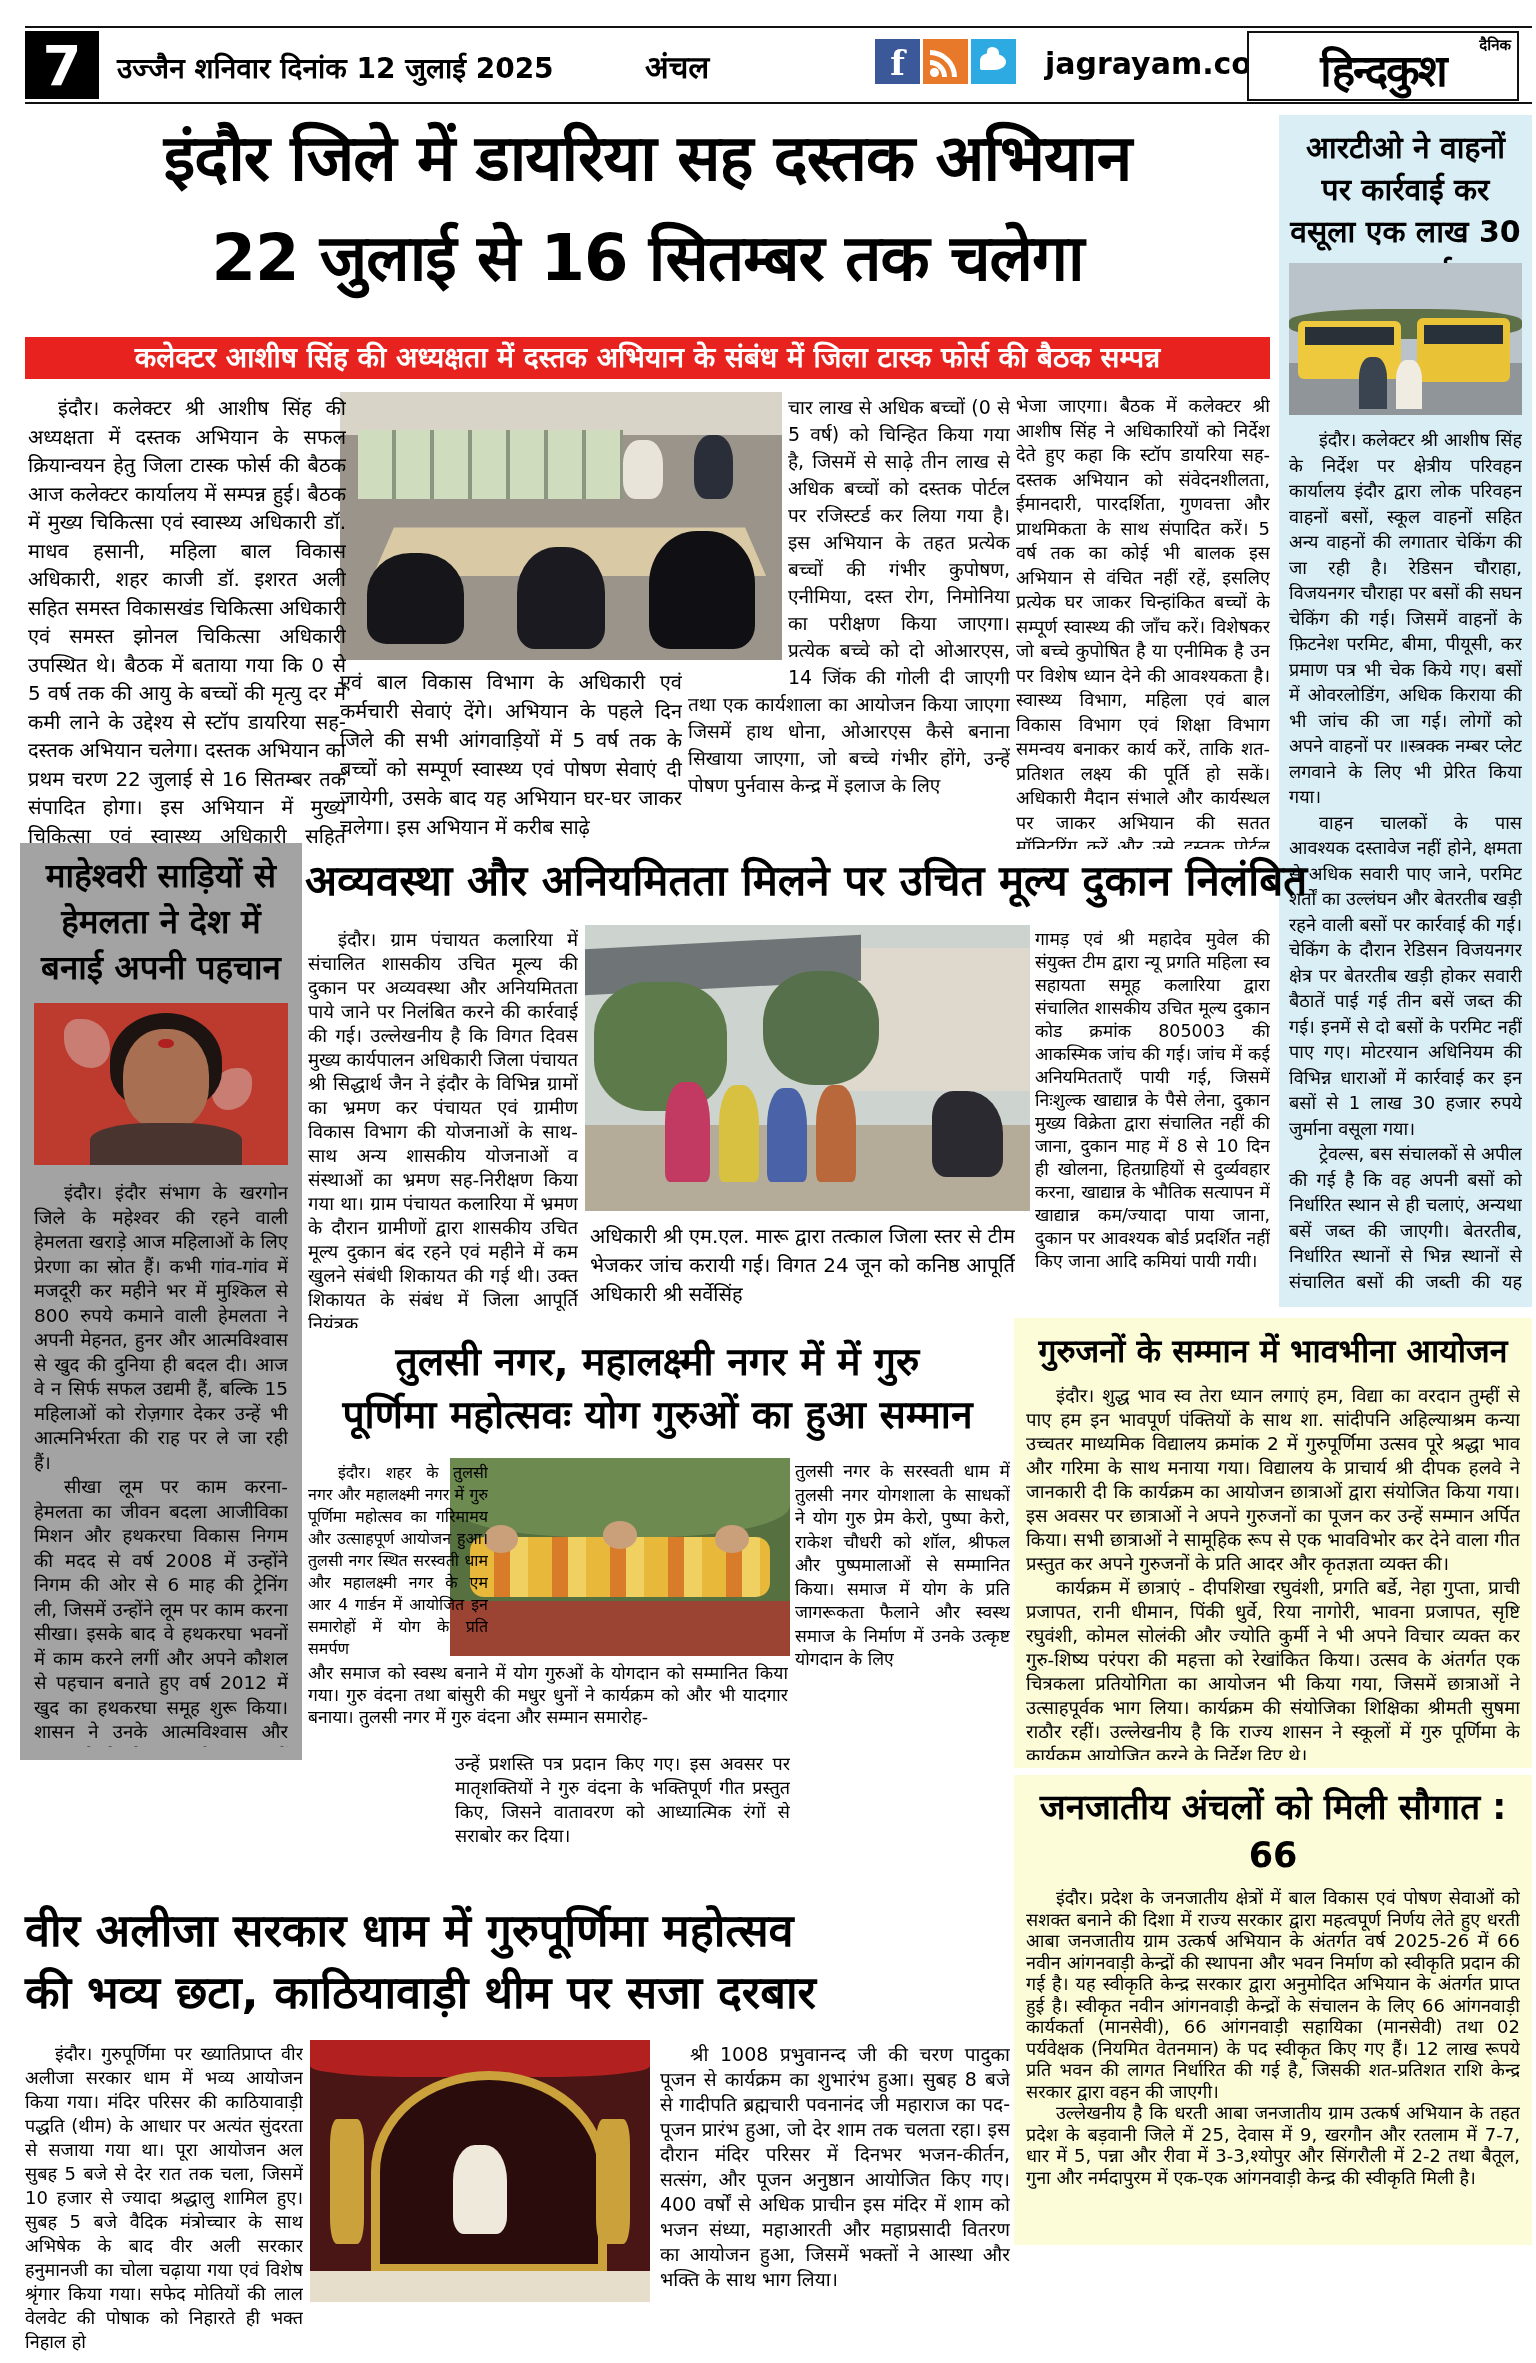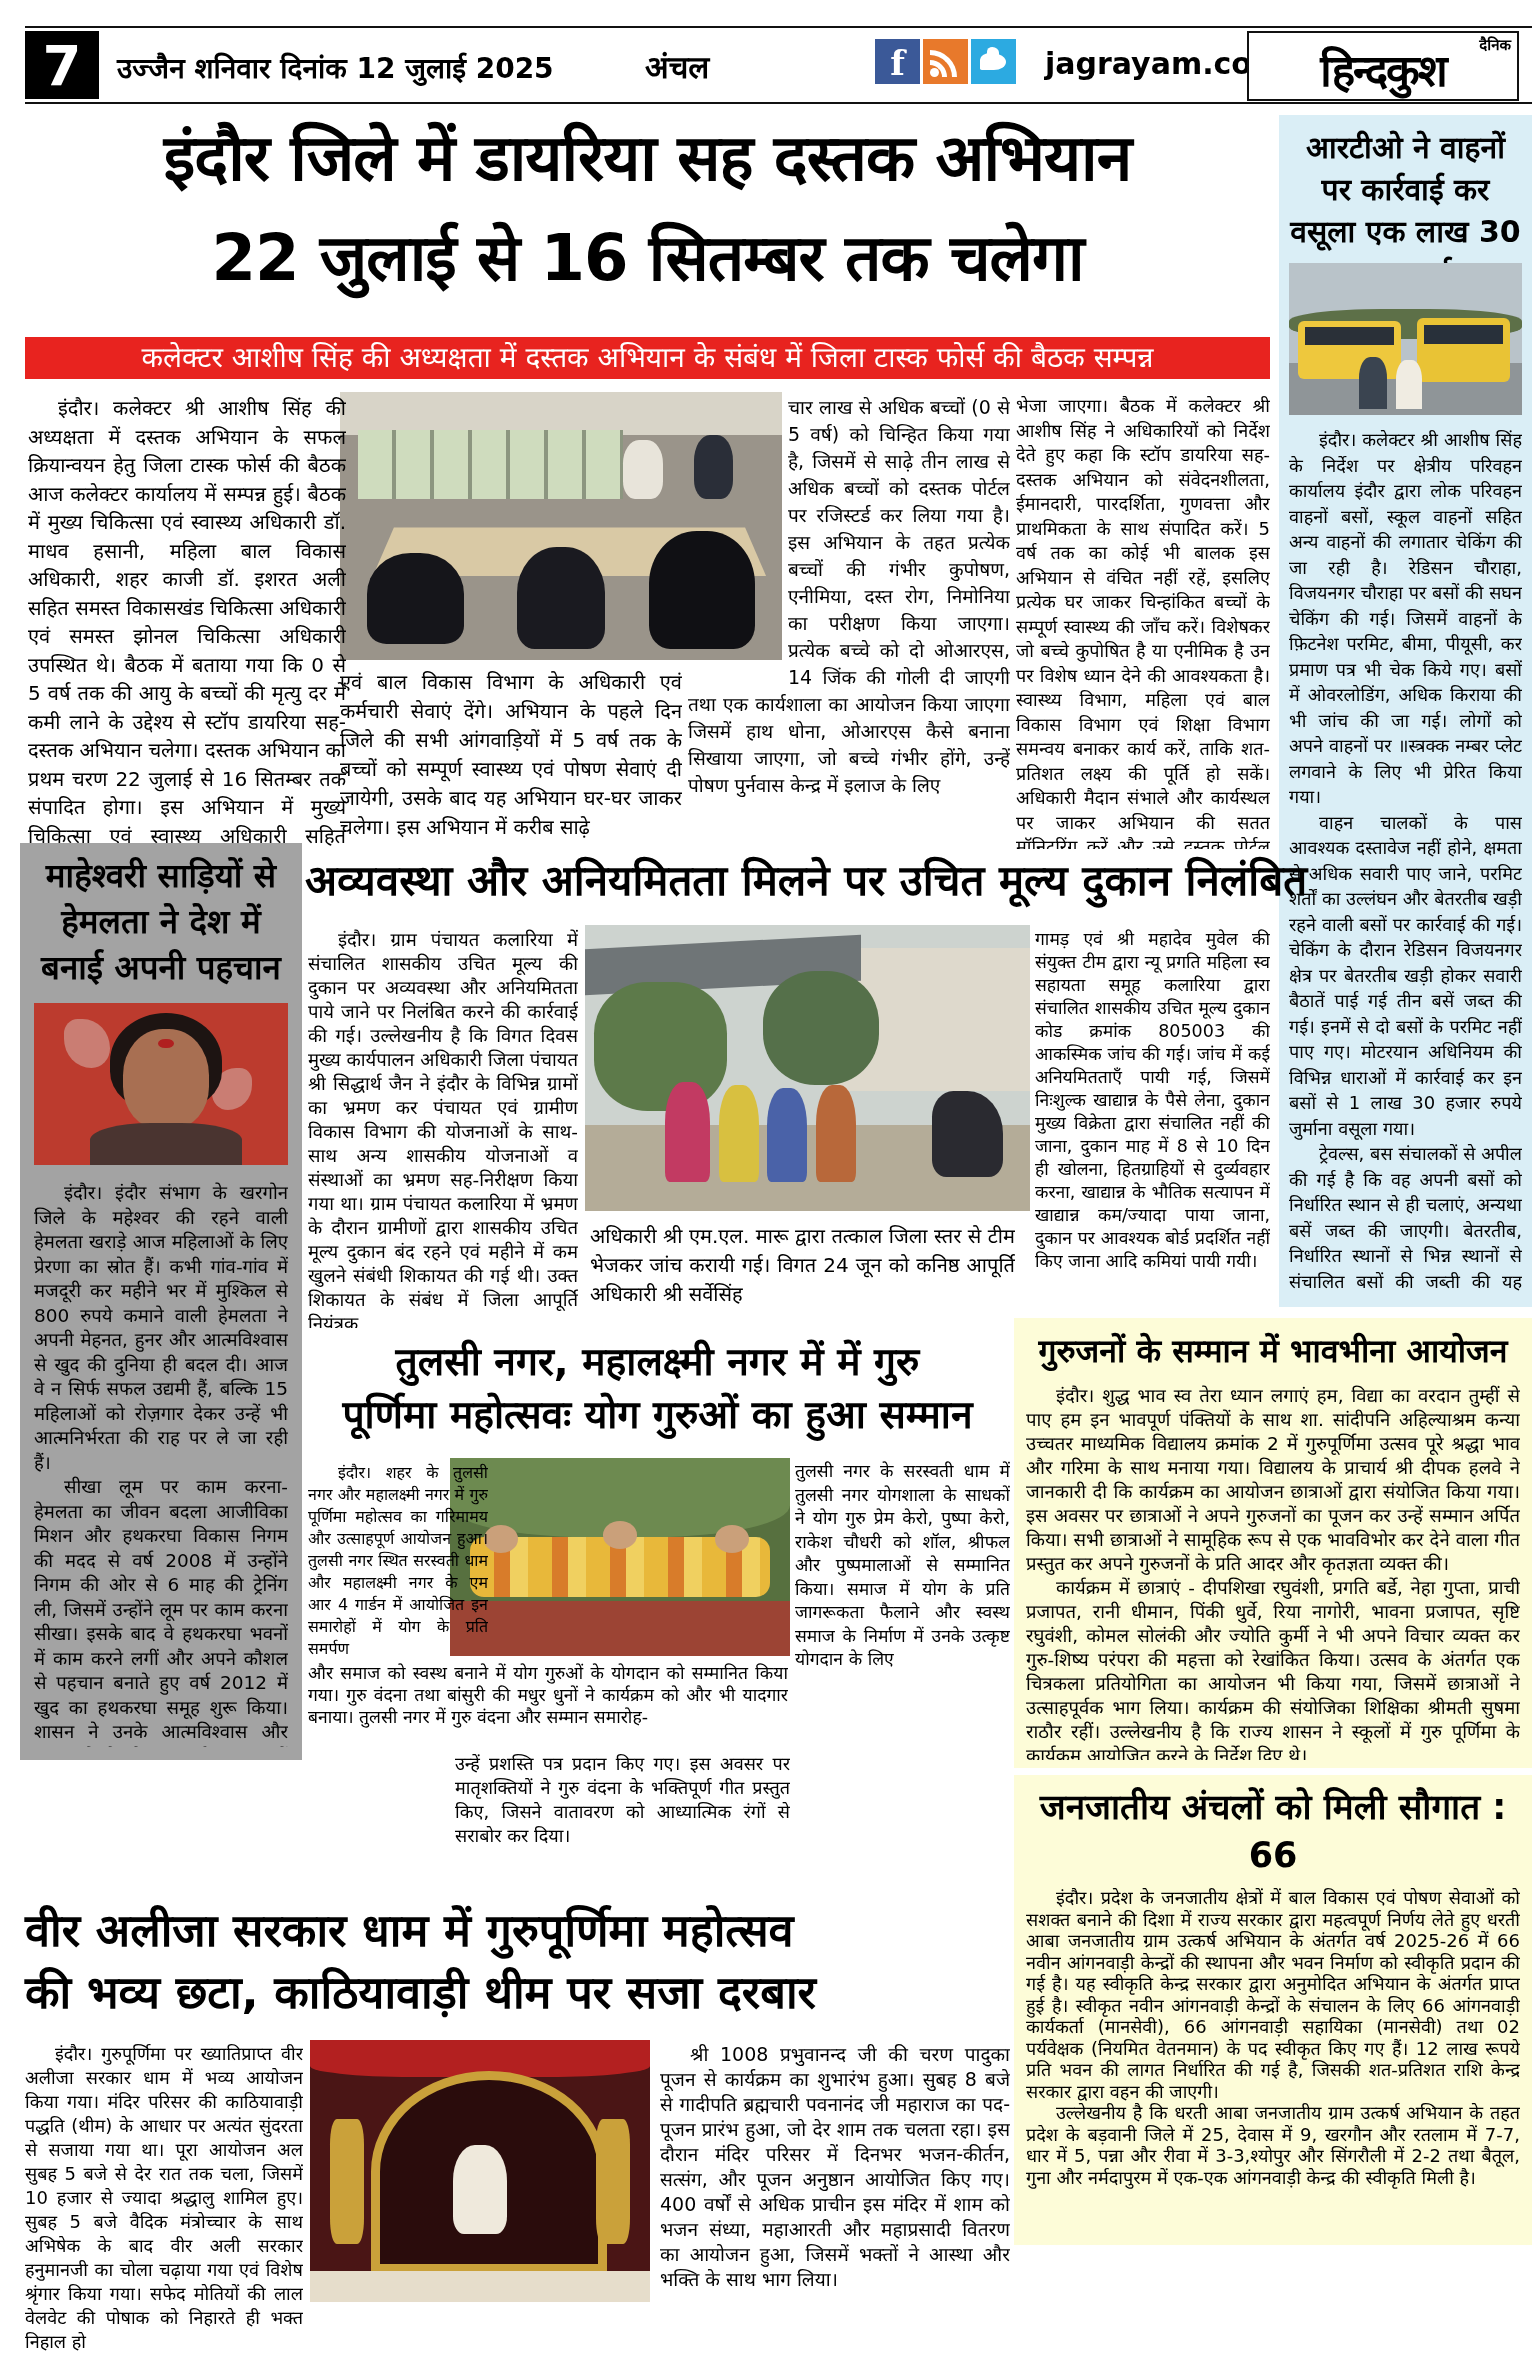--- a/index.html
+++ b/index.html
@@ -29,21 +29,21 @@
   .tw .bird{position:absolute;left:9px;top:14px;width:26px;height:17px;background:#fff;border-radius:60% 80% 70% 10%;}
   .tw .wing{position:absolute;left:16px;top:8px;width:12px;height:10px;background:#fff;border-radius:80% 100% 0 60%;}
   #masthead{left:1222px;top:3px;width:268px;height:66px;border:2px solid #111;background:#fff;}
   #masthead .name{position:absolute;left:0;bottom:0px;width:100%;text-align:center;font-size:44px;font-weight:800;letter-spacing:-2px;}
   #masthead .tag{position:absolute;right:6px;top:1px;font-size:15px;font-weight:bold;}
 
   
   .ph{position:absolute;overflow:hidden;background:#999;}
   .ph div{position:absolute;}
 
-  .subhead-bar{background:#e8231f;color:#fff;font-weight:normal;text-align:center;}
+  .subhead-bar{background:#e8231f;color:#fff;font-weight:bold;text-align:center;}
 
   .greenbox{background:#a3a3a3;}
   .bluebox{background:#daeef6;}
   .yellowbox{background:#fdfcd8;}
 </style>
 </head>
 <body>
 
 <div id="page">
 

